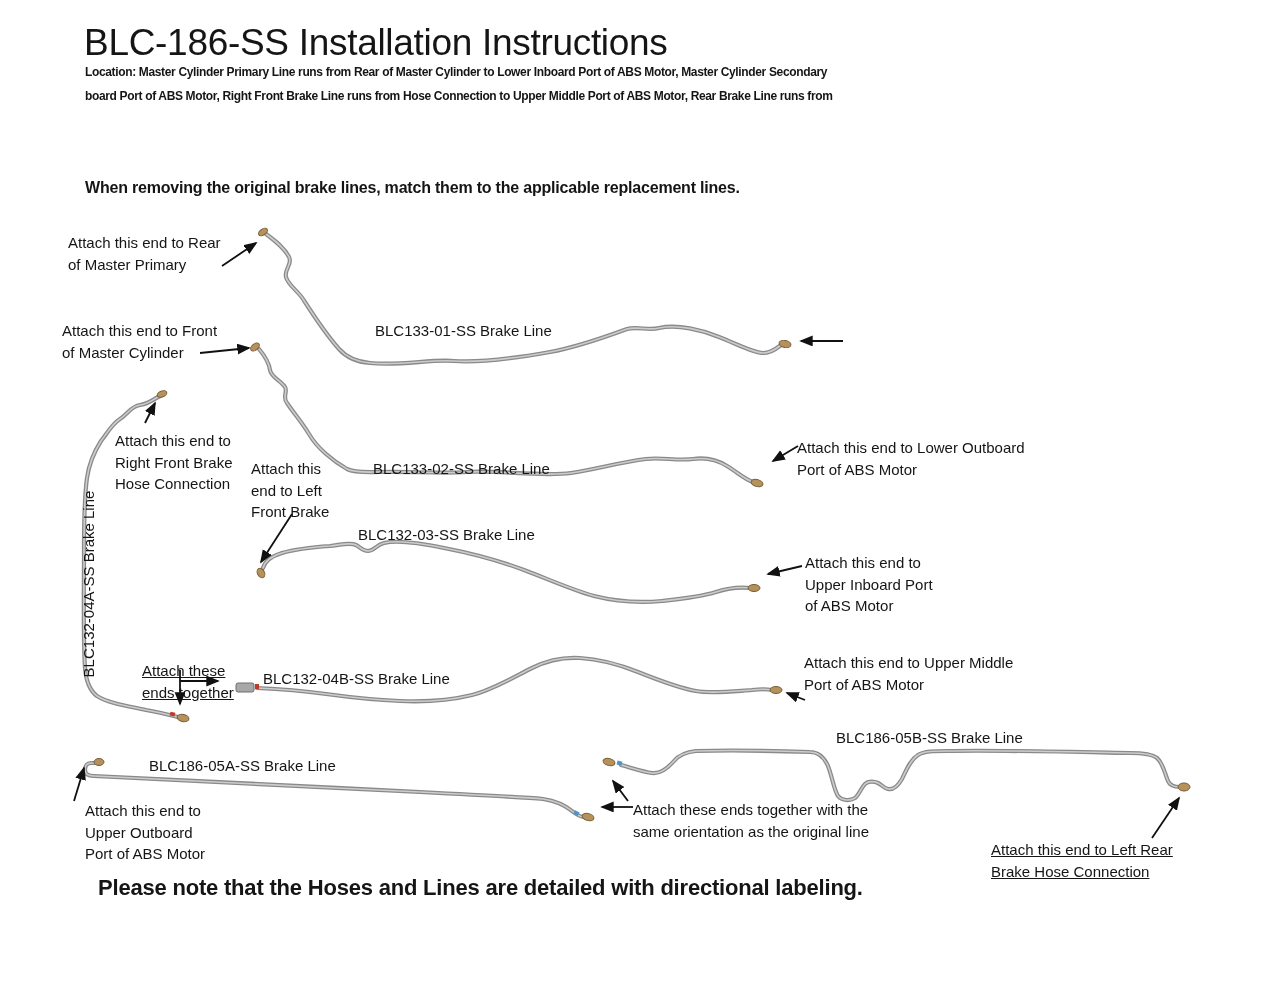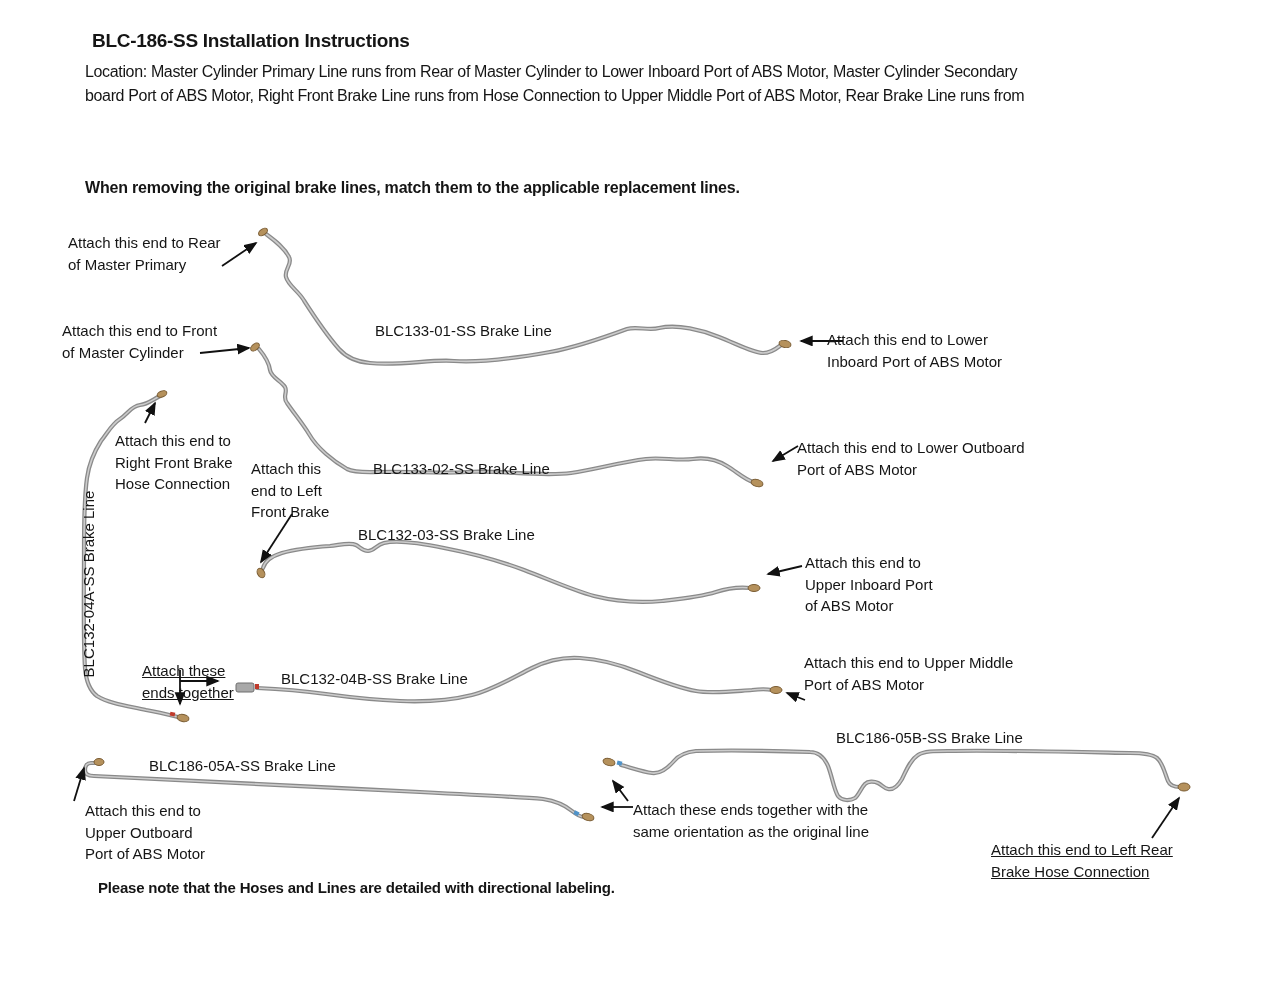--- a/index.html
+++ b/index.html
@@ -5,44 +5,44 @@
   html,body{margin:0;padding:0;background:#ffffff;}
   .page{
     position:relative;
     width:1280px;height:989px;
     background:#ffffff;
     font-family:"Liberation Sans", sans-serif;
     color:var(--text,#151515);
     overflow:hidden;
   }
   .title{
-    position:absolute;left:84px;top:22px;margin:8px;
-    font-size:19px;font-weight:bold;letter-spacing:-0.3px;
+    position:absolute;left:84px;top:22px;margin:0;
+    font-size:37px;font-weight:normal;letter-spacing:-0.3px;
   }
   .intro{position:absolute;left:85px;top:60px;}
   .intro-line{
-    font-size:16px;font-weight:normal;letter-spacing:-0.35px;
+    font-size:12px;font-weight:bold;letter-spacing:-0.35px;
     line-height:24px;white-space:nowrap;
   }
   .note{
     position:absolute;left:85px;top:179px;
     font-size:16px;font-weight:bold;letter-spacing:-0.2px;white-space:nowrap;
   }
   .label{
     position:absolute;
     font-size:15px;line-height:21.5px;
     white-space:pre-line;
   }
   .vlabel{
     white-space:nowrap;
     transform:translate(-50%,-50%) rotate(-90deg);
   }
   .footer{position:absolute;left:98px;top:876px;}
   .footer div{
-    font-size:15px;font-weight:bold;letter-spacing:-0.2px;
+    font-size:22px;font-weight:bold;letter-spacing:-0.2px;
     line-height:24px;white-space:nowrap;text-align:center;
   }
   svg.diagram{position:absolute;left:0;top:0;}
   .tube-outer{fill:none;stroke:var(--tube-outer,#8a8a8a);stroke-width:4.2;stroke-linecap:round;stroke-linejoin:round;}
   .tube-inner{fill:none;stroke:var(--tube-inner,#cccccc);stroke-width:1.6;stroke-linecap:round;stroke-linejoin:round;}
   .fitting{fill:var(--fitting,#b5915c);stroke:#7a5c33;stroke-width:1;}
   .fitting-rect{fill:#a8a8a8;stroke:#6f6f6f;stroke-width:1;}
   .dot-red{fill:var(--red-dot,#c03a2b);}
   .dot-blue{fill:var(--blue-dot,#4f93c9);}
   .arrow{stroke:#111;stroke-width:1.8;fill:none;}
@@ -141,39 +141,37 @@
       <line class="arrow" x1="628" y1="801" x2="613" y2="781" marker-end="url(#ah)"></line>
       <line class="arrow" x1="1152" y1="838" x2="1179" y2="798" marker-end="url(#ah)"></line>
     </g>
   </svg>
 
   <div class="label" style="left:68px;top:232px;">Attach this end to Rear
 of Master Primary</div>
   <div class="label" style="left:62px;top:320px;">Attach this end to Front
 of Master Cylinder</div>
   <div class="label" style="left:375px;top:320px;">BLC133-01-SS Brake Line</div>
-  <div class="label" style="left:827px;top:329px;">Attach this end to Lower
-Inboard Port of ABS Motor</div>
   <div class="label" style="left:115px;top:430px;">Attach this end to
 Right Front Brake
 Hose Connection</div>
   <div class="label" style="left:251px;top:458px;">Attach this
 end to Left
 Front Brake</div>
   <div class="label" style="left:373px;top:458px;">BLC133-02-SS Brake Line</div>
   <div class="label" style="left:797px;top:437px;">Attach this end to Lower Outboard
 Port of ABS Motor</div>
   <div class="label" style="left:358px;top:524px;">BLC132-03-SS Brake Line</div>
   <div class="label" style="left:805px;top:552px;">Attach this end to
 Upper Inboard Port
 of ABS Motor</div>
   <div class="label vlabel" style="left:89px;top:584px;">BLC132-04A-SS Brake Line</div>
   <div class="label" style="left:142px;top:660px;text-decoration:underline;">Attach these
 ends together</div>
-  <div class="label" style="left:281px;top:668px;text-align:right;">BLC132-04B-SS Brake Line</div>
+  <div class="label" style="left:263px;top:668px;text-align:right;">BLC132-04B-SS Brake Line</div>
   <div class="label" style="left:804px;top:652px;">Attach this end to Upper Middle
 Port of ABS Motor</div>
   <div class="label" style="left:836px;top:727px;">BLC186-05B-SS Brake Line</div>
   <div class="label" style="left:149px;top:755px;">BLC186-05A-SS Brake Line</div>
   <div class="label" style="left:85px;top:800px;">Attach this end to
 Upper Outboard
 Port of ABS Motor</div>
   <div class="label" style="left:633px;top:799px;">Attach these ends together with the
 same orientation as the original line</div>
   <div class="label" style="left:991px;top:839px;text-decoration:underline;">Attach this end to Left Rear

